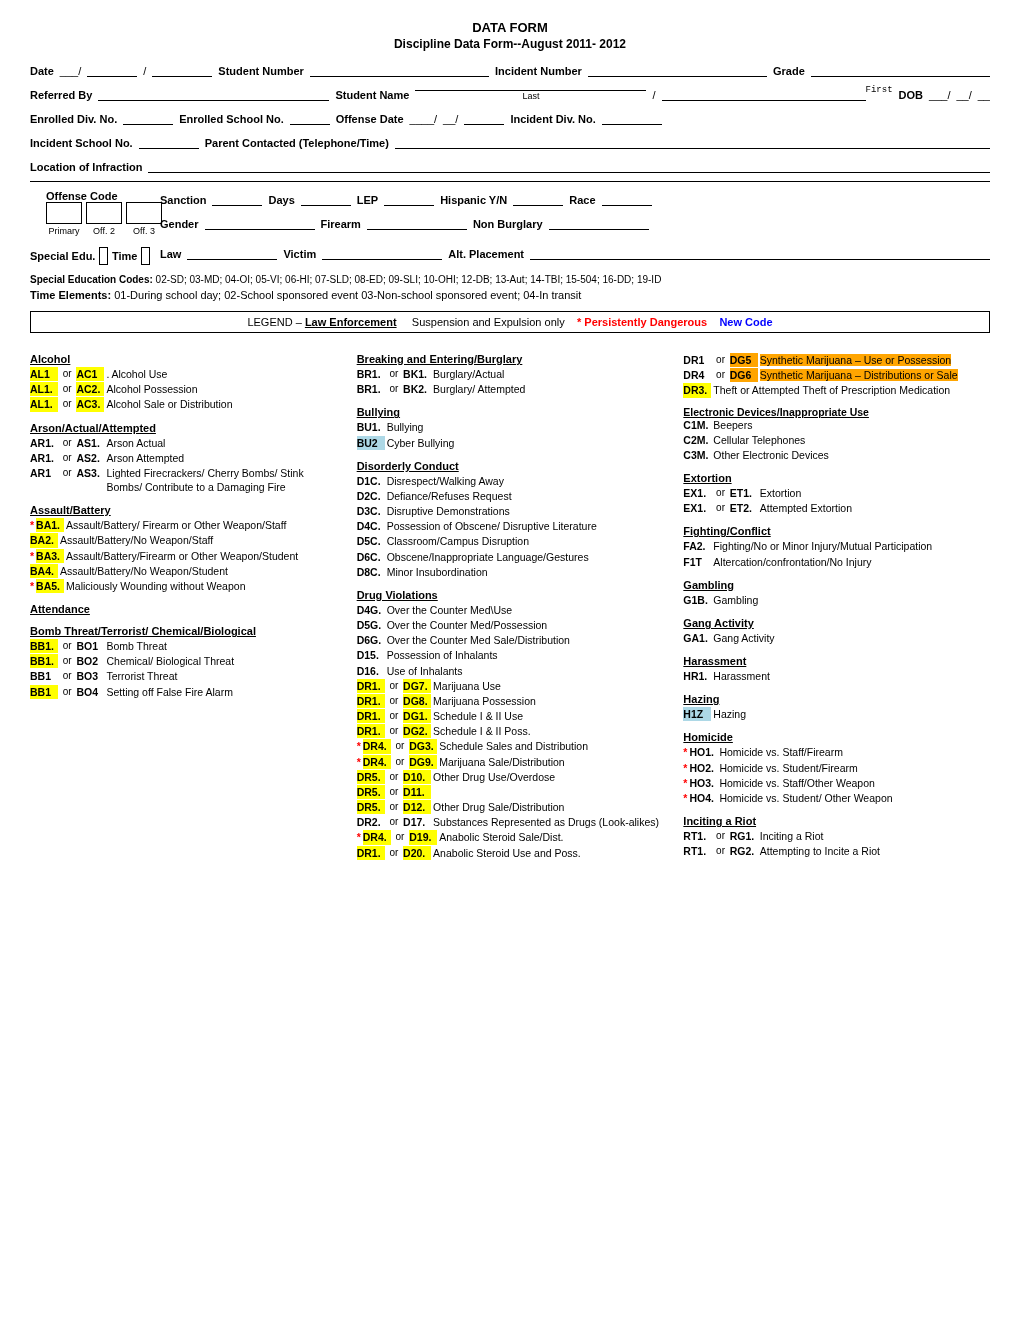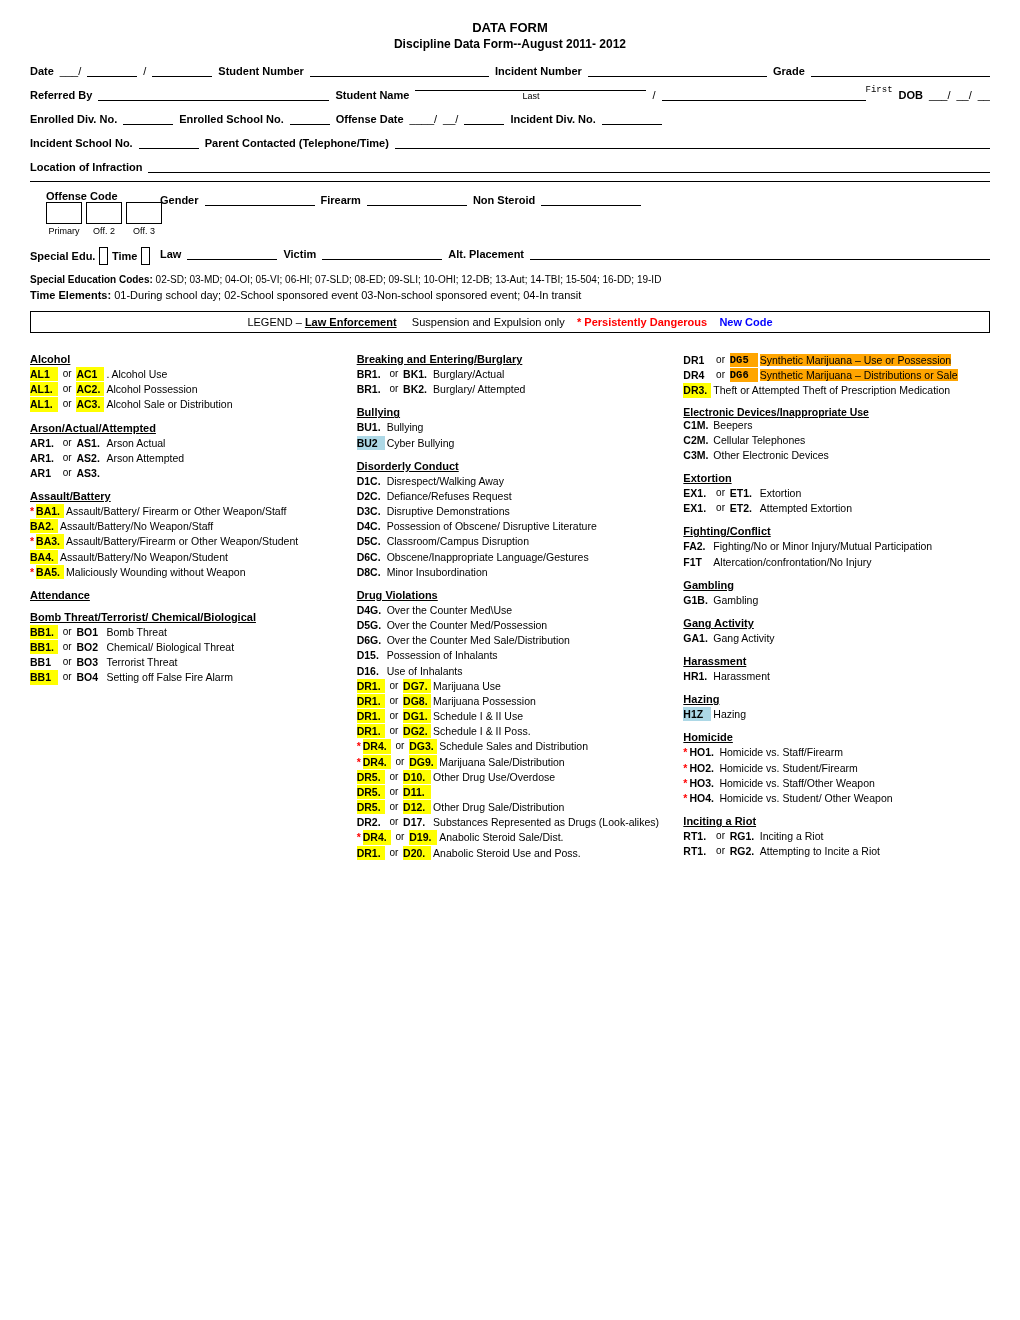--- a/index.html
+++ b/index.html
@@ -111,21 +111,21 @@
       font-size: 10.5px;
       line-height: 1.35;
     }
     .item-code {
       font-weight: bold;
       white-space: nowrap;
       min-width: 28px;
     }
     .item-code.yellow { background-color: #ffff00; }
     .item-code.blue { background-color: #add8e6; }
-    .item-code.orange { background-color: #ffa500; font-family: Liberation Mono, monospace; }
+    .item-code.orange { background-color: #ffa500; }
     .asterisk { color: red; font-weight: bold; }
     .sub-label { font-size: 9px; }
     .special-codes {
       font-size: 10px;
       margin-bottom: 4px;
     }
     .time-elements {
       font-size: 11px;
       margin-bottom: 6px;
     }
@@ -219,25 +219,37 @@
         <div class="code-label">Off. 2</div>
       </div>
       <div>
         <div class="code-box"></div>
         <div class="code-label">Off. 3</div>
       </div>
     </div>
   </div>
   <div class="offense-right">
     <div class="form-line">
+      <span class="form-label">Sanction</span>
+      <div class="form-underline-fixed" style="width:50px"></div>
+      <span class="form-label">Days</span>
+      <div class="form-underline-fixed" style="width:50px"></div>
+      <span class="form-label">LEP</span>
+      <div class="form-underline-fixed" style="width:50px"></div>
+      <span class="form-label">Hispanic Y/N</span>
+      <div class="form-underline-fixed" style="width:50px"></div>
+      <span class="form-label">Race</span>
+      <div class="form-underline-fixed" style="width:50px"></div>
+    </div>
+    <div class="form-line">
       <span class="form-label">Gender</span>
       <div class="form-underline-fixed" style="width:110px"></div>
       <span class="form-label">Firearm</span>
       <div class="form-underline-fixed" style="width:100px"></div>
-      <span class="form-label">Non Steroid</span>
+      <span class="form-label">Non Burglary</span>
       <div class="form-underline-fixed" style="width:100px"></div>
     </div>
   </div>
 </div>
 
 <div style="display:flex; gap:10px; align-items:center; margin-bottom:6px;">
   <div style="width:120px; flex-shrink:0;">
     <div style="display:flex; gap:4px; align-items:center;">
       <span class="form-label">Special Edu.</span>
       <div class="small-box"></div>
@@ -312,20 +324,21 @@
     <div class="item-row">
       <span class="item-code">AR1.</span>
       <span class="or-text">&nbsp;or&nbsp;</span>
       <span class="item-code">AS2.</span>
       <span class="item-text">Arson Attempted</span>
     </div>
     <div class="item-row">
       <span class="item-code">AR1</span>
       <span class="or-text">&nbsp;or&nbsp;</span>
       <span class="item-code">AS3.</span>
+      <span class="item-text">Lighted Firecrackers/ Cherry Bombs/ Stink Bombs/ Contribute to a Damaging Fire</span>
     </div>
 
     <div class="section-title">Assault/Battery</div>
     <div class="item-row">
       <span class="asterisk">*</span>
       <span class="item-code yellow">BA1.</span>
       <span class="item-text">Assault/Battery/ Firearm or Other Weapon/Staff</span>
     </div>
     <div class="item-row">
       <span class="item-code yellow">BA2.</span>

